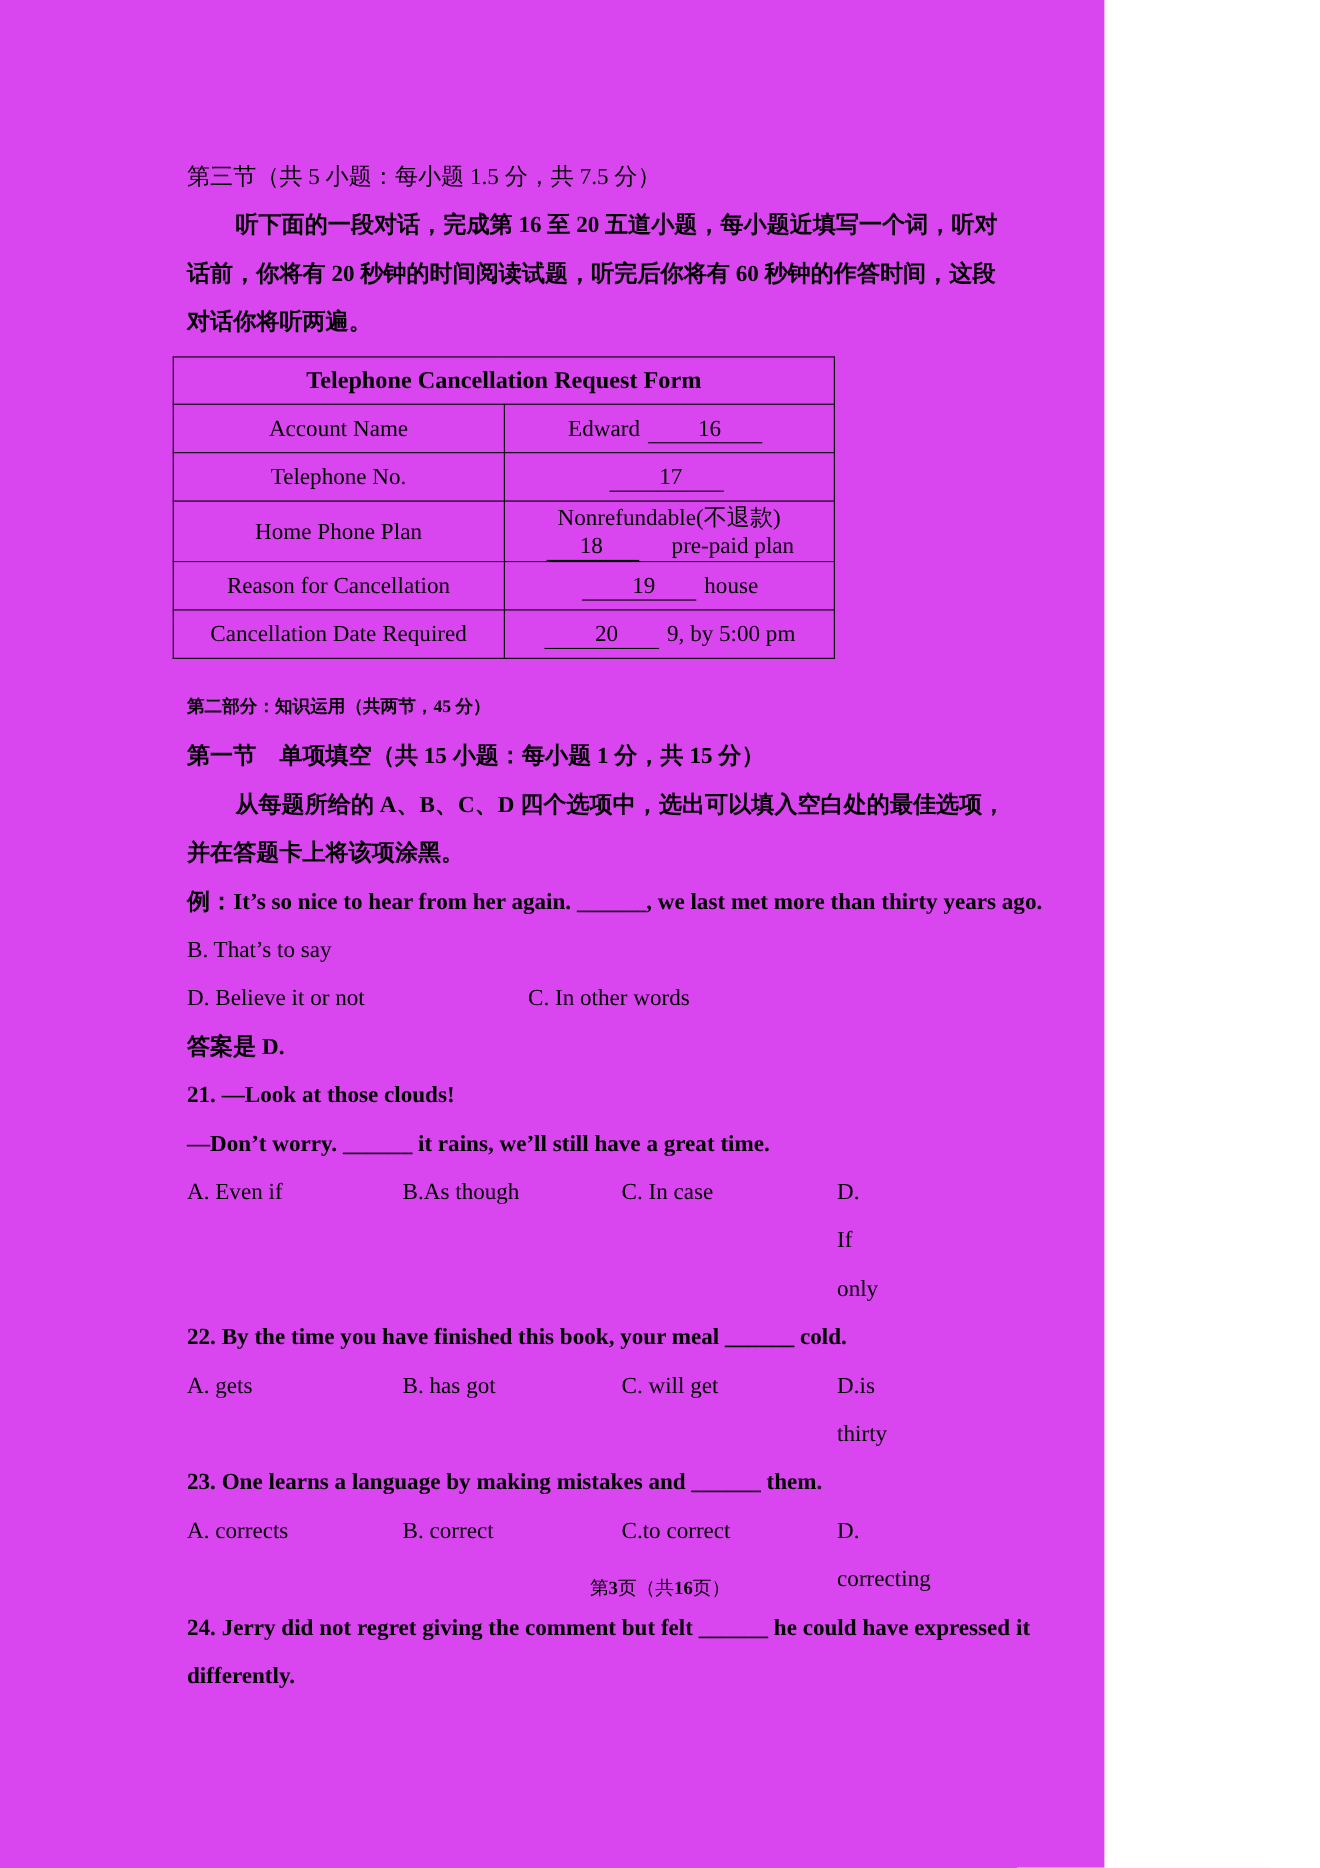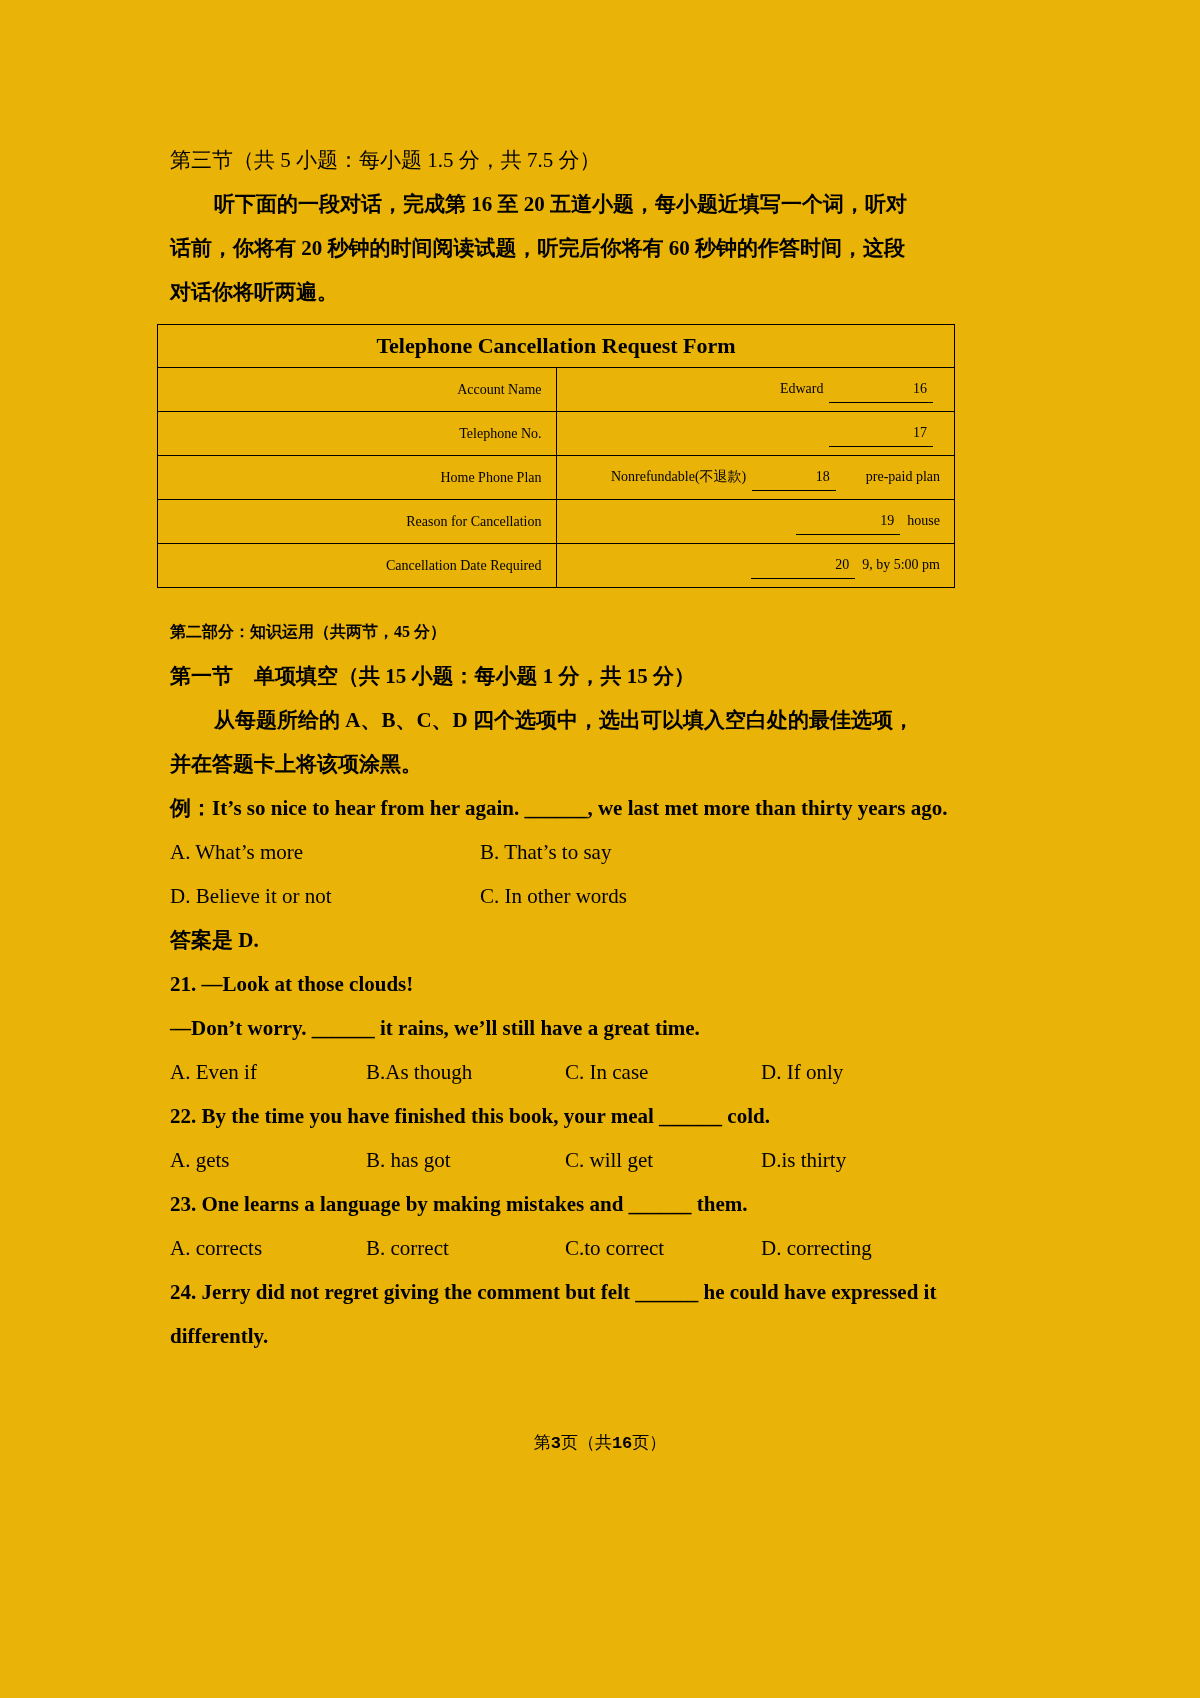--- a/index.html
+++ b/index.html
@@ -3,23 +3,23 @@
 <meta charset="utf-8">
 <style>
   * { margin:0; padding:0; box-sizing:border-box; }
   html,body { background:#ffffff; }
   body {
     font-family:"Liberation Serif","DejaVu Serif",serif;
     color:#000;
   }
   .page {
     position:relative;
-    width:1200px;
+    width:1004px;
     height:1698px;
-    background:#eab308;
+    background:#d946ef;
     padding:138px 252px 0 170px;
     overflow:hidden;
   }
   .line {
     font-size:21px;
     line-height:44px;
     white-space:nowrap;
     font-weight:bold;
   }
   .indent { text-indent:44px; }
@@ -27,25 +27,25 @@
 
   
   .form-table {
     border-collapse:collapse;
     width:calc(100% + 20px);
     margin:10px 0 6px -13px;
     table-layout:fixed;
   }
   .form-table th, .form-table td {
     border:1px solid #000;
-    font-size:14px;
+    font-size:21px;
     height:44px;
     padding:0 14px;
     vertical-align:middle;
-    text-align:right;
+    text-align:center;
   }
   .form-table th {
     text-align:center;
     font-size:22px;
     font-weight:bold;
     height:43px;
   }
   .form-table td.label-cell { width:317px; }
   .blank {
     display:inline-block;
@@ -77,21 +77,20 @@
 
   
   .footer {
     position:absolute;
     top:1432px;
     left:0;
     width:1200px;
     text-align:center;
     font-size:17px;
     line-height:24px;
-    font-family:Liberation Mono, monospace;
   }
   .footer .num { font-weight:bold; }
 </style>
 </head>
 <body>
 
 <div class="page">
 
   <div class="heading">第三节（共 5 小题：每小题 1.5 分，共 7.5 分）</div>
 
@@ -134,21 +133,20 @@
   <div class="line">第一节　单项填空（共 15 小题：每小题 1 分，共 15 分）</div>
 
   <div>
     <div class="line indent">从每题所给的 A、B、C、D 四个选项中，选出可以填入空白处的最佳选项，</div>
     <div class="line">并在答题卡上将该项涂黑。</div>
   </div>
 
   <div>
     <div class="line">例：It’s so nice to hear from her again. ______, we last met more than thirty years ago.</div>
     <div class="options two-col">
-      <span>A. What’s more</span>
       <span>B. That’s to say</span>
     </div>
     <div class="options two-col">
       <span>D. Believe it or not</span>
       <span>C. In other words</span>
     </div>
     <div class="line">答案是 D.</div>
   </div>
 
   <div>

